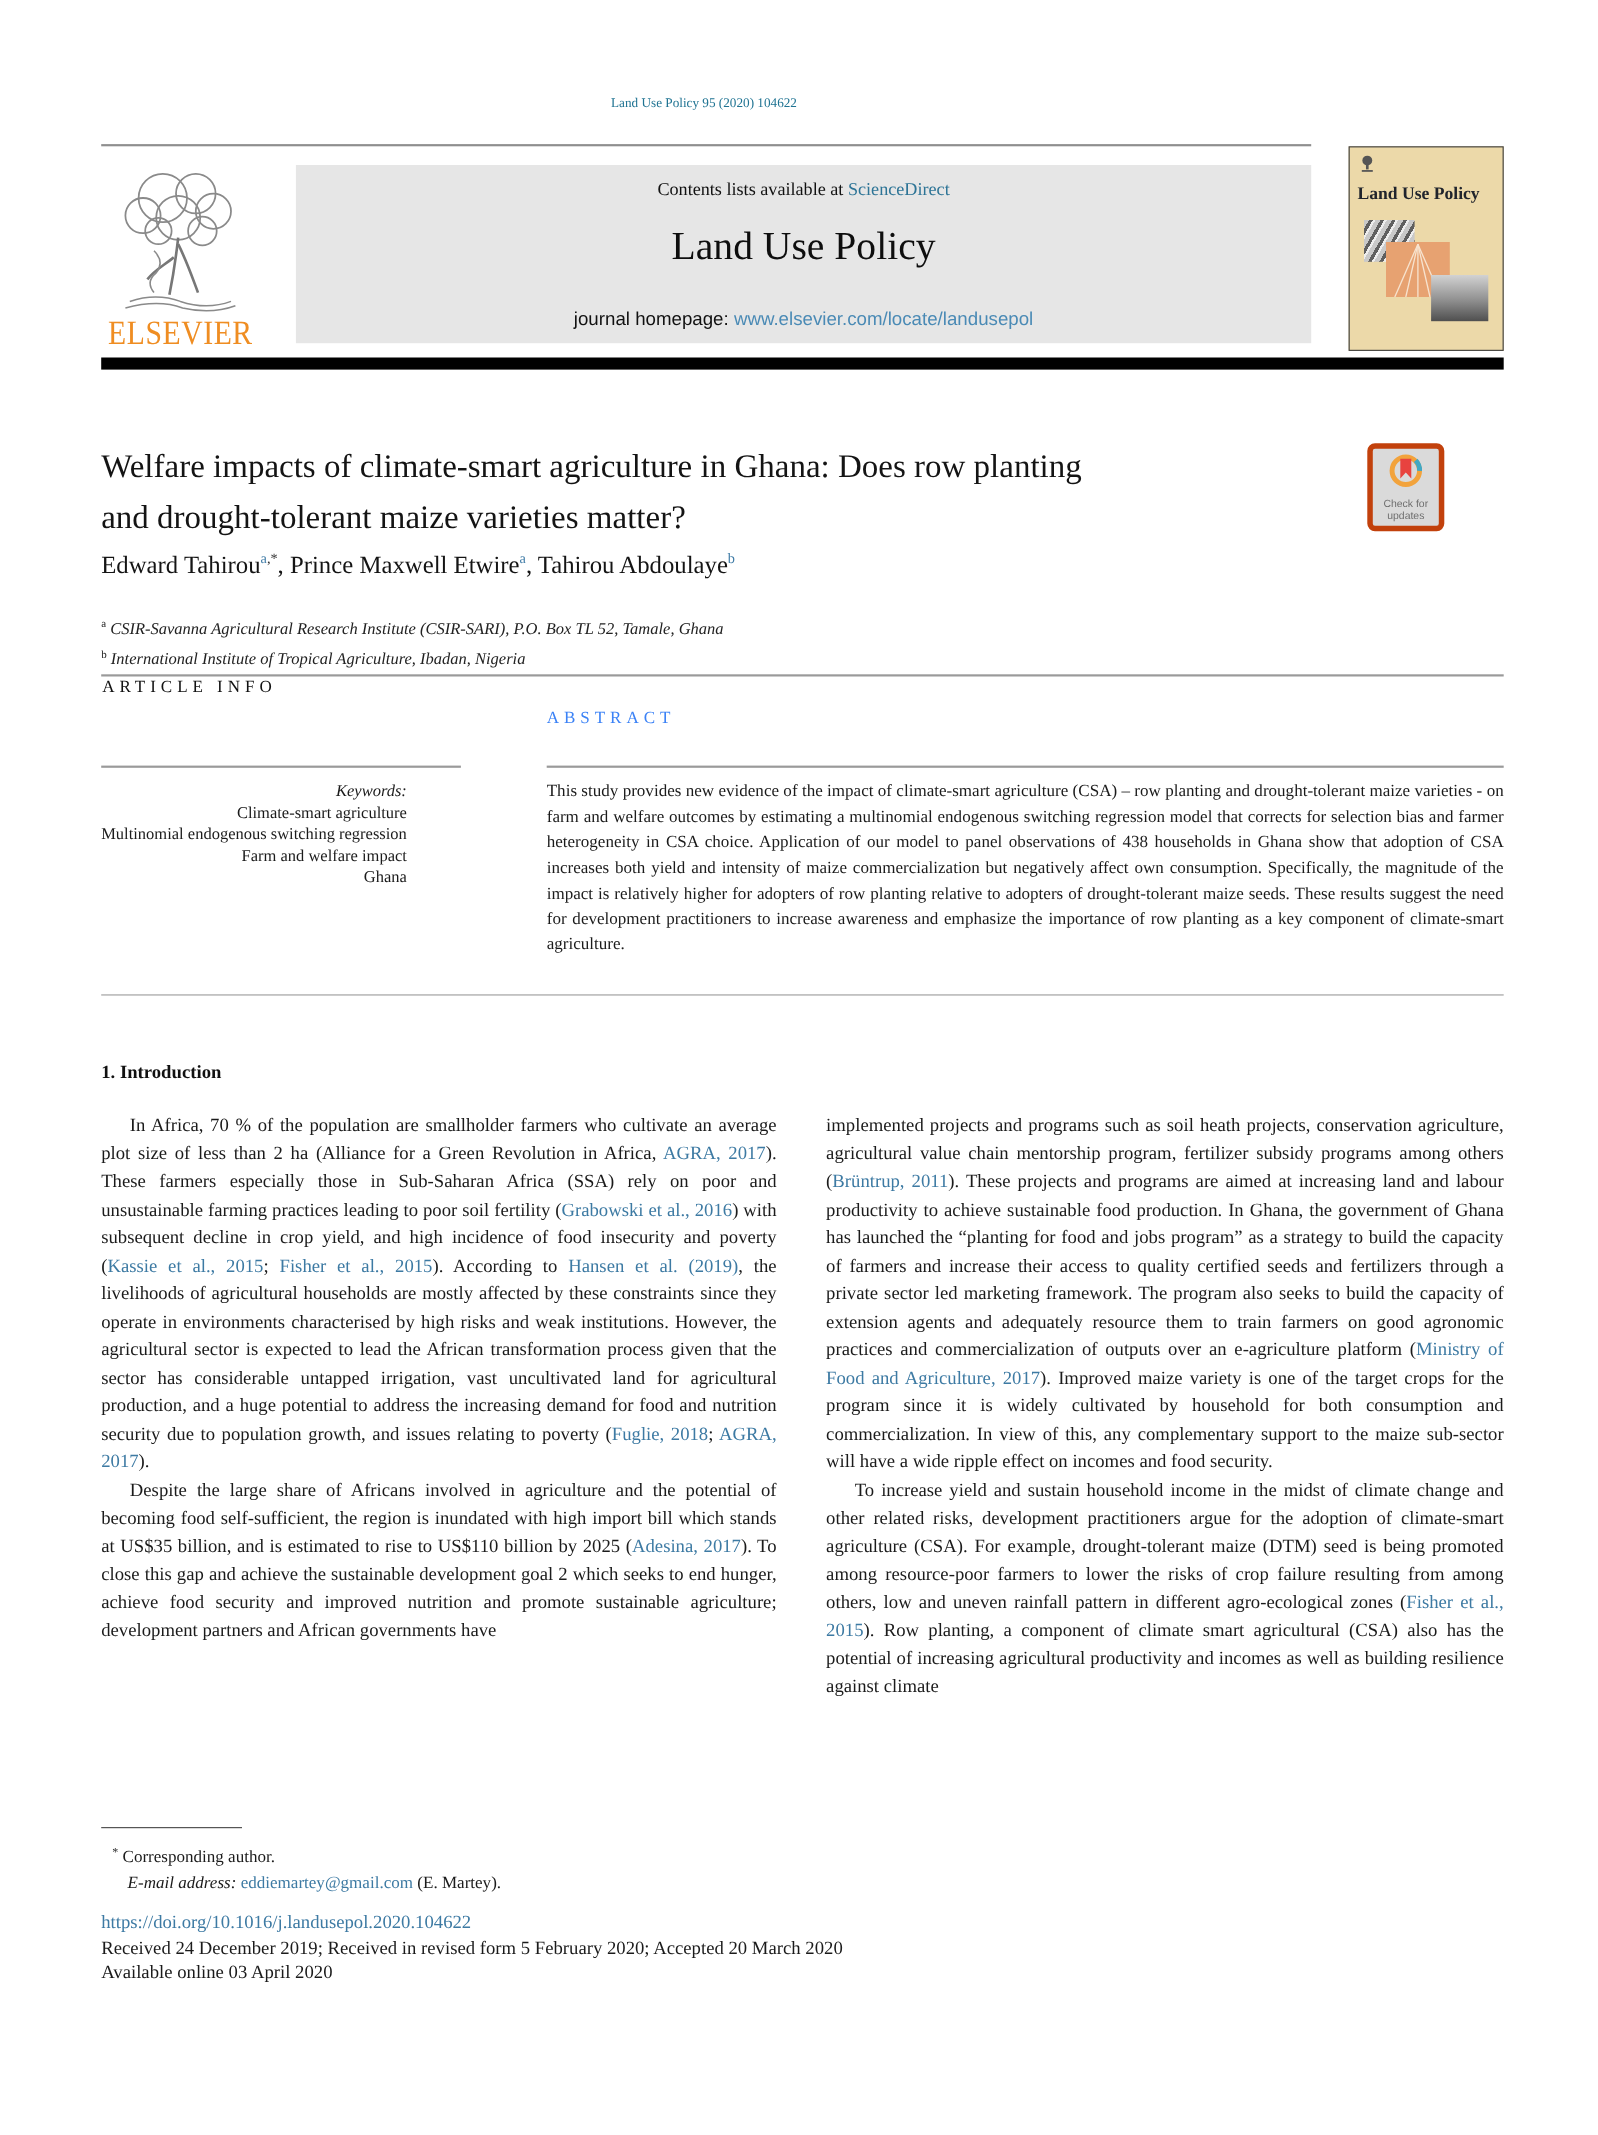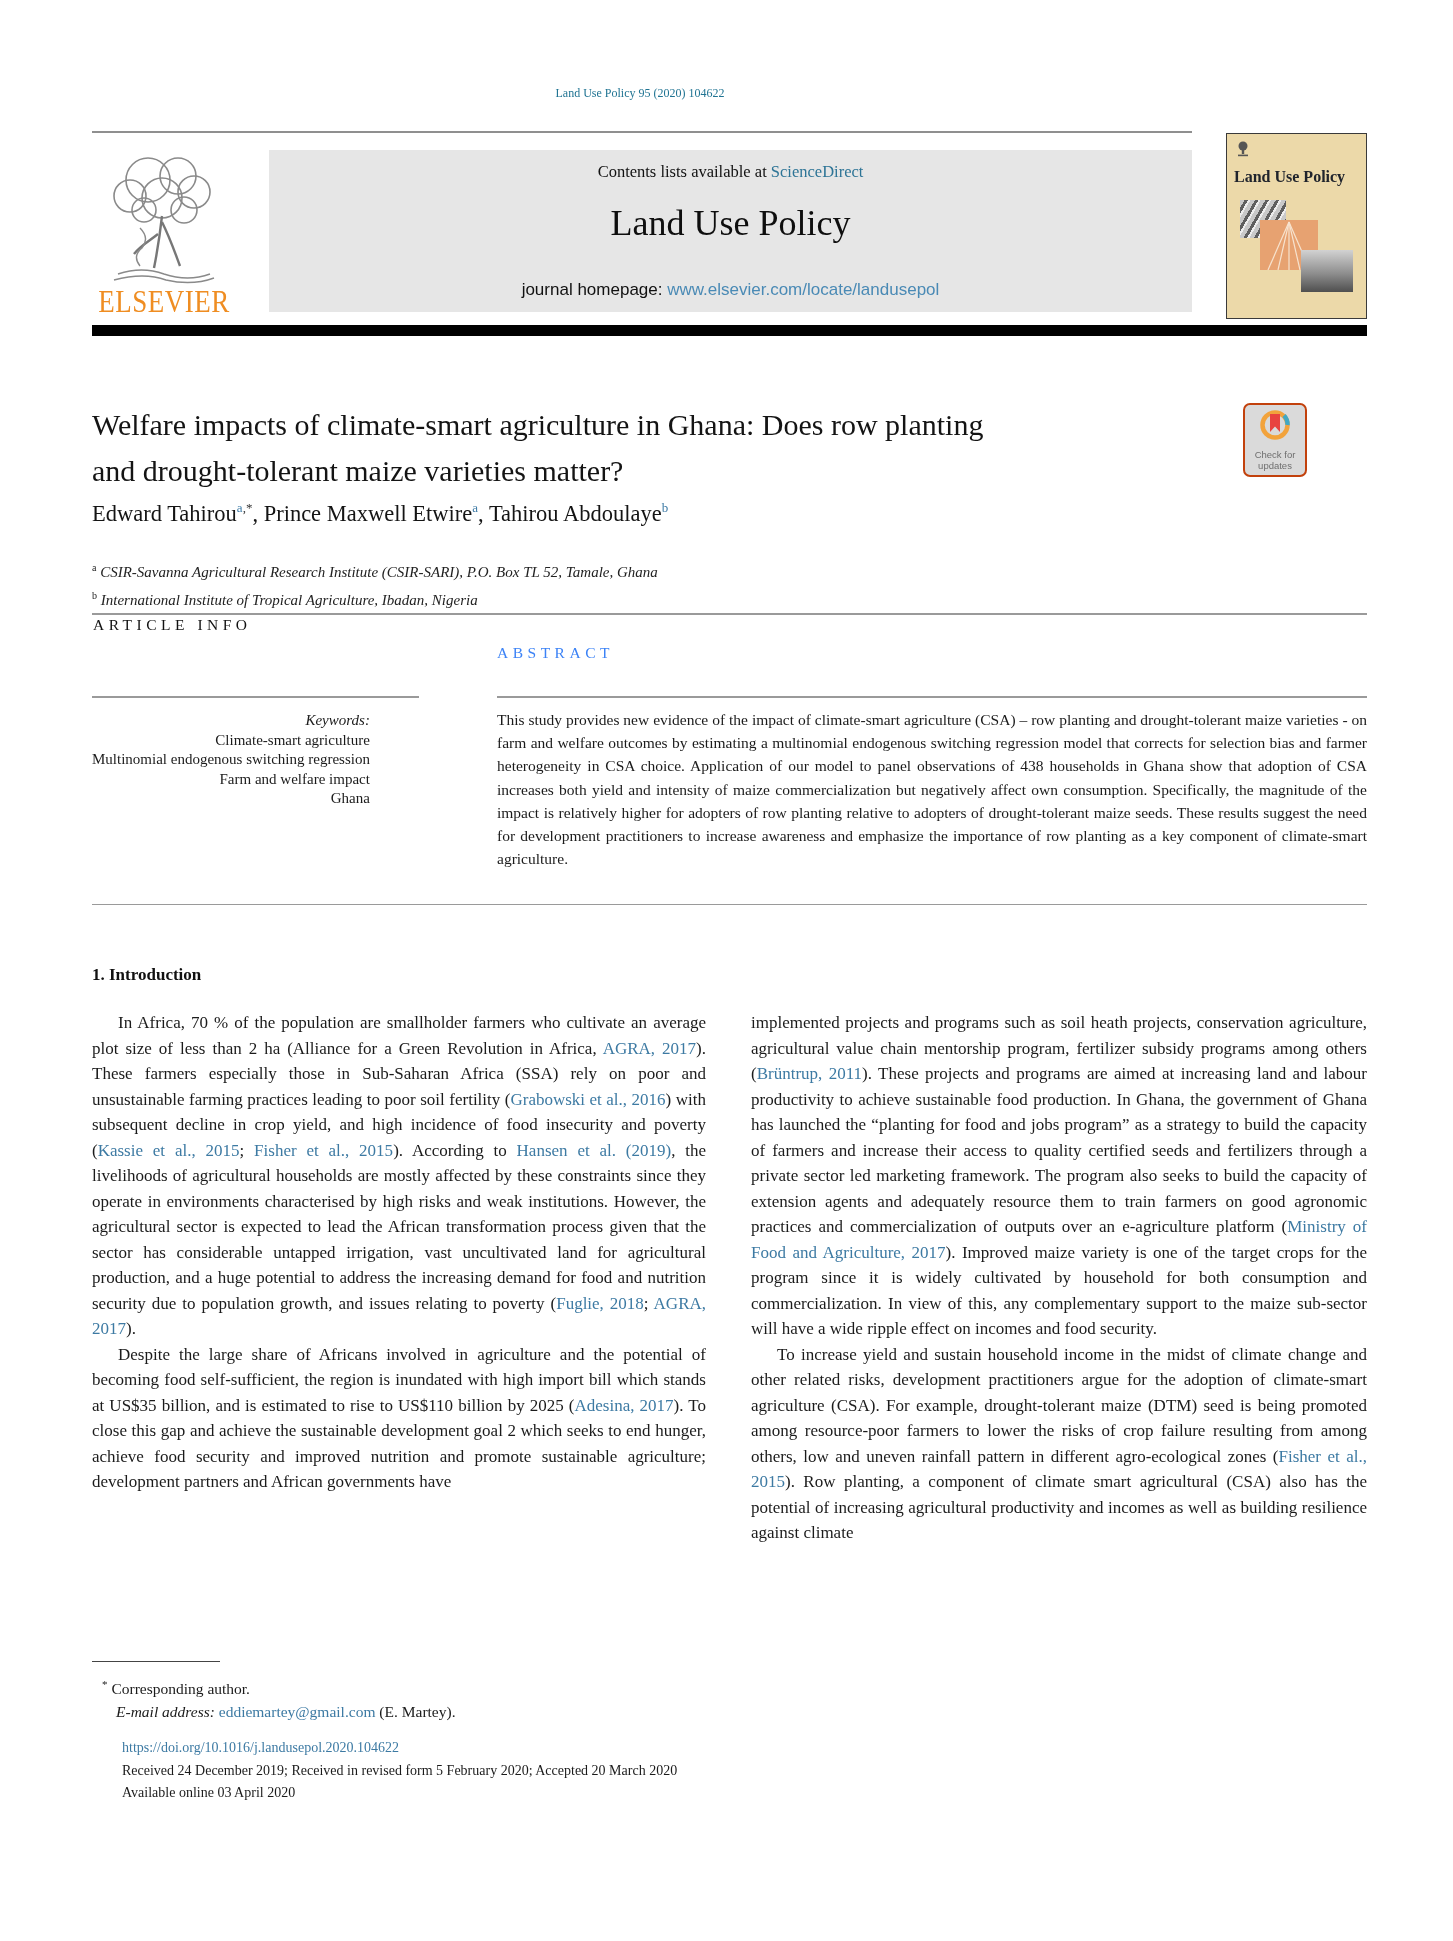--- a/index.html
+++ b/index.html
@@ -41,21 +41,21 @@
   .title{position:absolute;top:402px;left:92px;width:1130px;font-size:30px;line-height:46px;color:#141414;}
   .authors{position:absolute;top:500px;left:92px;font-size:22.5px;color:#141414;}
   .authors sup{font-size:13px;}
   .sup-blue{color:#3e7ba6;}
   .sup-dark{color:#333;}
   .affils{position:absolute;top:556px;left:92px;font-size:15px;line-height:23px;font-style:italic;color:#222;}
   .affils sup{font-size:10px;font-style:normal;color:#222;}
 
   
   .badge{position:absolute;left:1243px;top:403px;width:60px;height:70px;background:#dadada;
-         border:2px solid #c2410c;border-radius:7px;text-align:center;cursor:pointer;}
+         border:5px solid #c2410c;border-radius:7px;text-align:center;cursor:pointer;}
   .badge-label{font-family:"Liberation Sans",sans-serif;font-size:9.5px;line-height:10.5px;color:#6e6e6e;}
 
   
   .rule-full-1{position:absolute;top:613px;left:92px;width:1275px;border-top:2px solid #9a9a9a;}
   .ai-rule{position:absolute;top:696px;left:92px;width:327px;border-top:2px solid #9a9a9a;}
   .ab-rule{position:absolute;top:696px;left:497px;width:870px;border-top:2px solid #9a9a9a;}
   .rule-full-2{position:absolute;top:904px;left:92px;width:1275px;border-top:1.5px solid #9a9a9a;}
 
   .ai-heading{position:absolute;top:616px;left:93px;font-size:15.5px;letter-spacing:4.5px;color:#111;}
   .ab-heading{position:absolute;top:644px;left:497px;font-size:15.5px;letter-spacing:4.5px;color:#3b82f6;}
@@ -73,21 +73,21 @@
   .cite{color:#3d7aa3;cursor:pointer;}
 
   
   .foot-rule{position:absolute;top:1661px;left:92px;width:128px;border-top:1.5px solid #444;}
   .footnote{position:absolute;top:1673px;left:92px;font-size:15.5px;line-height:23px;color:#1b1b1b;}
   .fn-line1{padding-left:10px;}
   .fn-line2{padding-left:24px;}
   .fn-star{font-size:11px;vertical-align:super;}
   .em-it{font-style:italic;}
   .link-blue{color:#3d7aa3;text-decoration:none;cursor:pointer;}
-  .bottom-block{position:absolute;top:1737px;left:92px;font-size:14px;line-height:22.5px;color:#1b1b1b;margin-left:30px;}
+  .bottom-block{position:absolute;top:1737px;left:92px;font-size:17px;line-height:22.5px;color:#1b1b1b;}
 </style>
 </head>
 <body>
 
 <div class="page">
 
   <div class="cite-header">Land Use Policy 95 (2020) 104622</div>
   <div class="top-rule"></div>
 
   <div class="logo-block">

